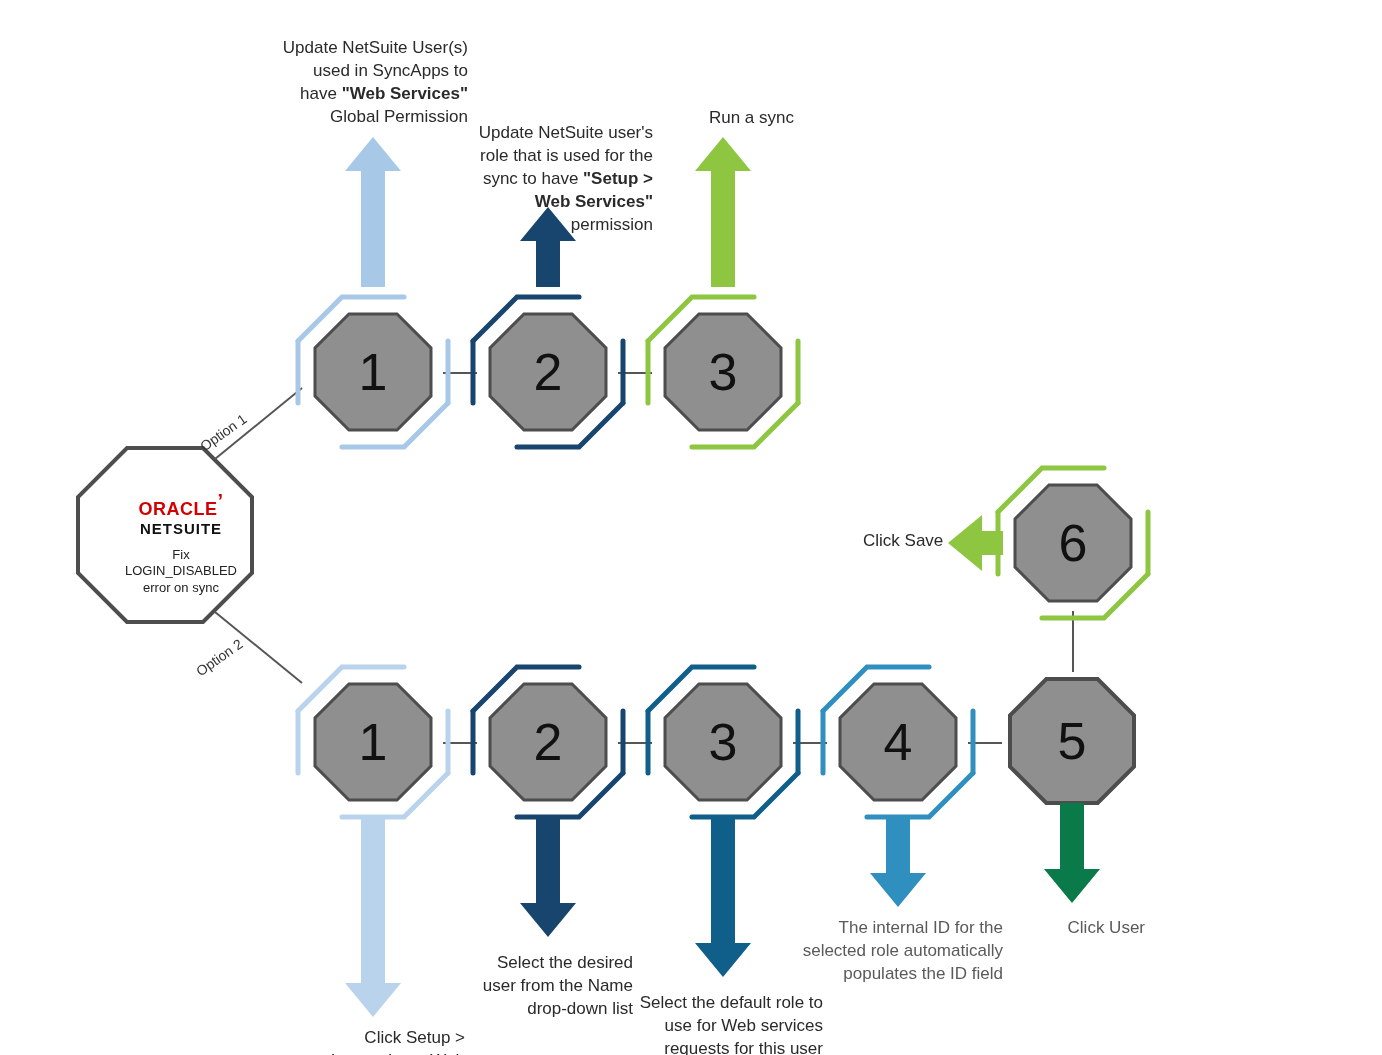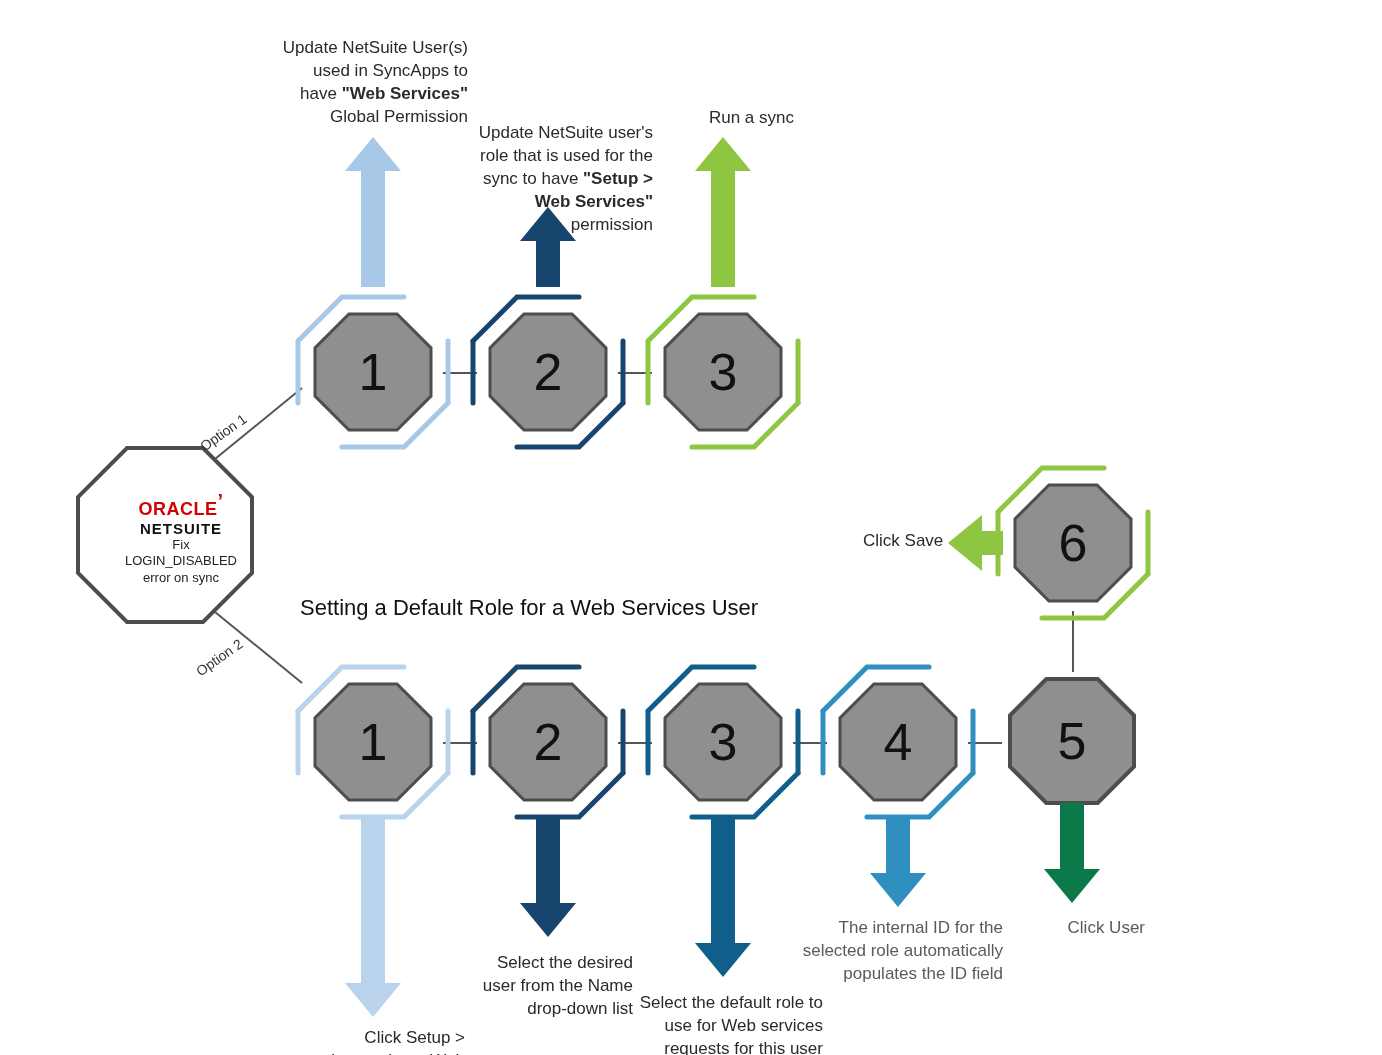--- a/index.html
+++ b/index.html
@@ -23,42 +23,41 @@
   <div id="row1"></div>
 
   <div id="row2"></div>
 
   <svg class="abs" style="left:75px;top:445px" width="180" height="180">
     <polygon points="52,3 128,3 177,52 177,128 128,177 52,177 3,128 3,52" fill="#ffffff" stroke="#4d4d4d" stroke-width="4"></polygon>
   </svg>
   <div class="abs" style="left:116px;top:490px;width:130px;text-align:center">
     <div class="brand-oracle"><span>ORACLE</span><span class="dot">’</span></div>
     <div class="brand-netsuite">NETSUITE</div>
-    <div class="start-sub" style="">Fix LOGIN_DISABLED error on sync</div>
+    <div class="start-sub" style="margin-top:10px">Fix LOGIN_DISABLED error on sync</div>
   </div>
 
   <div class="abs opt-label" style="left:197px;top:441px">Option 1</div>
   <div class="abs opt-label" style="left:193px;top:666px">Option 2</div>
 
   <svg class="abs" style="left:0;top:0" width="1382" height="1055">
     <line x1="215" y1="459" x2="302" y2="388" stroke="#565656" stroke-width="2"></line>
     <line x1="215" y1="612" x2="302" y2="683" stroke="#565656" stroke-width="2"></line>
   </svg>
 
   <div class="abs conn" style="left:443px;top:372px;width:34px"></div>
   <div class="abs conn" style="left:618px;top:372px;width:34px"></div>
 
   <div class="abs conn" style="left:443px;top:742px;width:34px"></div>
   <div class="abs conn" style="left:618px;top:742px;width:34px"></div>
   <div class="abs conn" style="left:793px;top:742px;width:34px"></div>
   <div class="abs conn" style="left:968px;top:742px;width:34px"></div>
 
   <div class="abs" style="left:1072px;top:611px;width:2px;height:61px;background:#565656"></div>
 
-  <div class="abs title" style="left:300px;top:595px">Setting a Default Role for a Web Services User</div>
 
     <svg class="abs" style="left:298px;top:297px" width="150" height="150">
 
     <path d="M 0 43.95 L 43.95 0 L 106.05 0" fill="none" stroke="#a8c8e8" stroke-width="5" stroke-linecap="round"></path>
     <path d="M 150 106.05 L 106.05 150 L 43.95 150" fill="none" stroke="#a8c8e8" stroke-width="5" stroke-linecap="round"></path>
     <path d="M 0 106.05 L 0 43.95" fill="none" stroke="#a8c8e8" stroke-width="5" stroke-linecap="round"></path>
     <path d="M 150 43.95 L 150 106.05" fill="none" stroke="#a8c8e8" stroke-width="5" stroke-linecap="round"></path>
 
       <g transform="translate(17,17)">
         <polygon points="33.988,0 82.012,0 116,33.988 116,82.012 82.012,116 33.988,116 0,82.012 0,33.988" fill="#8f8f8f" stroke="#4d4d4d" stroke-width="3"></polygon>

